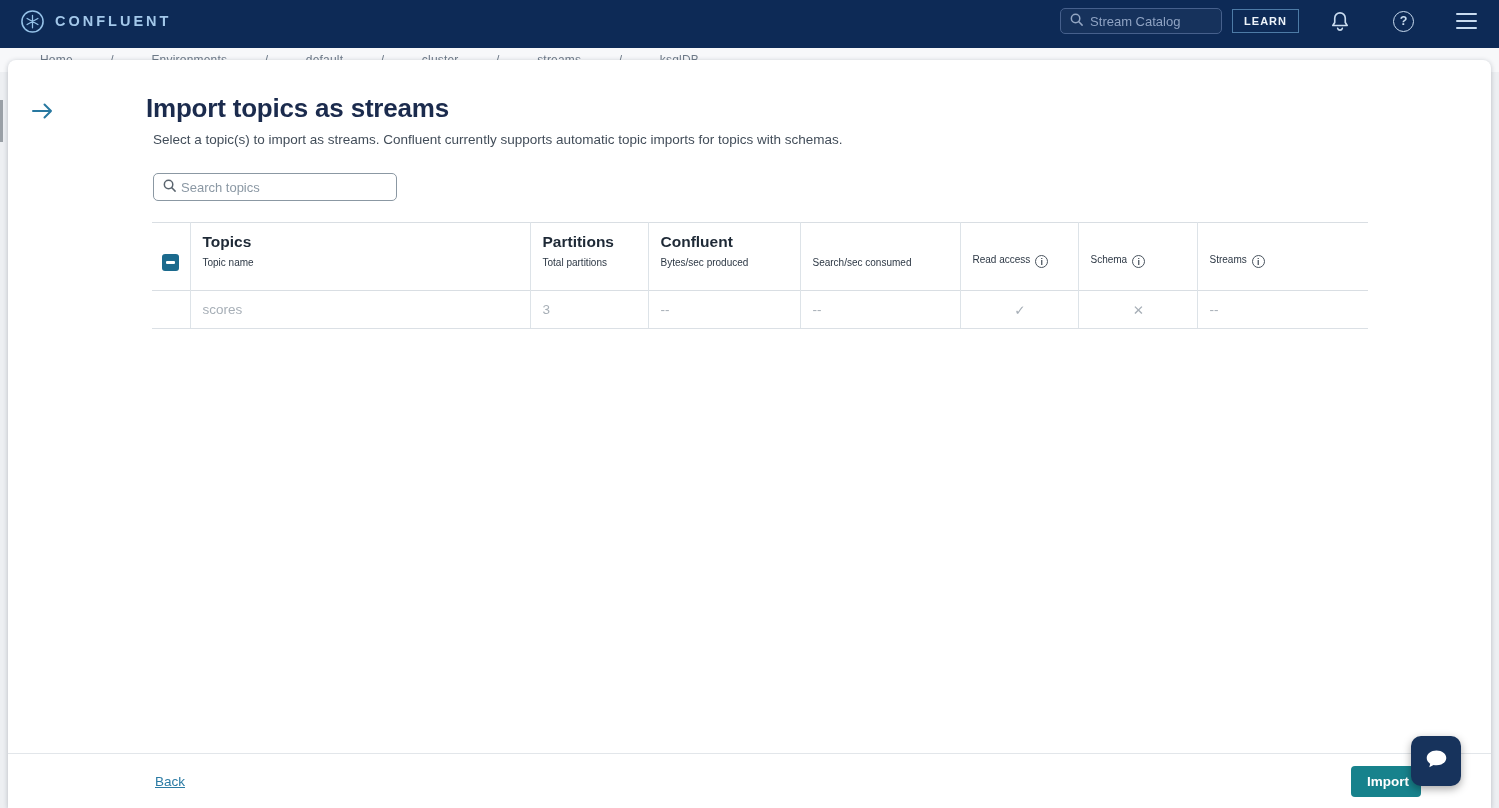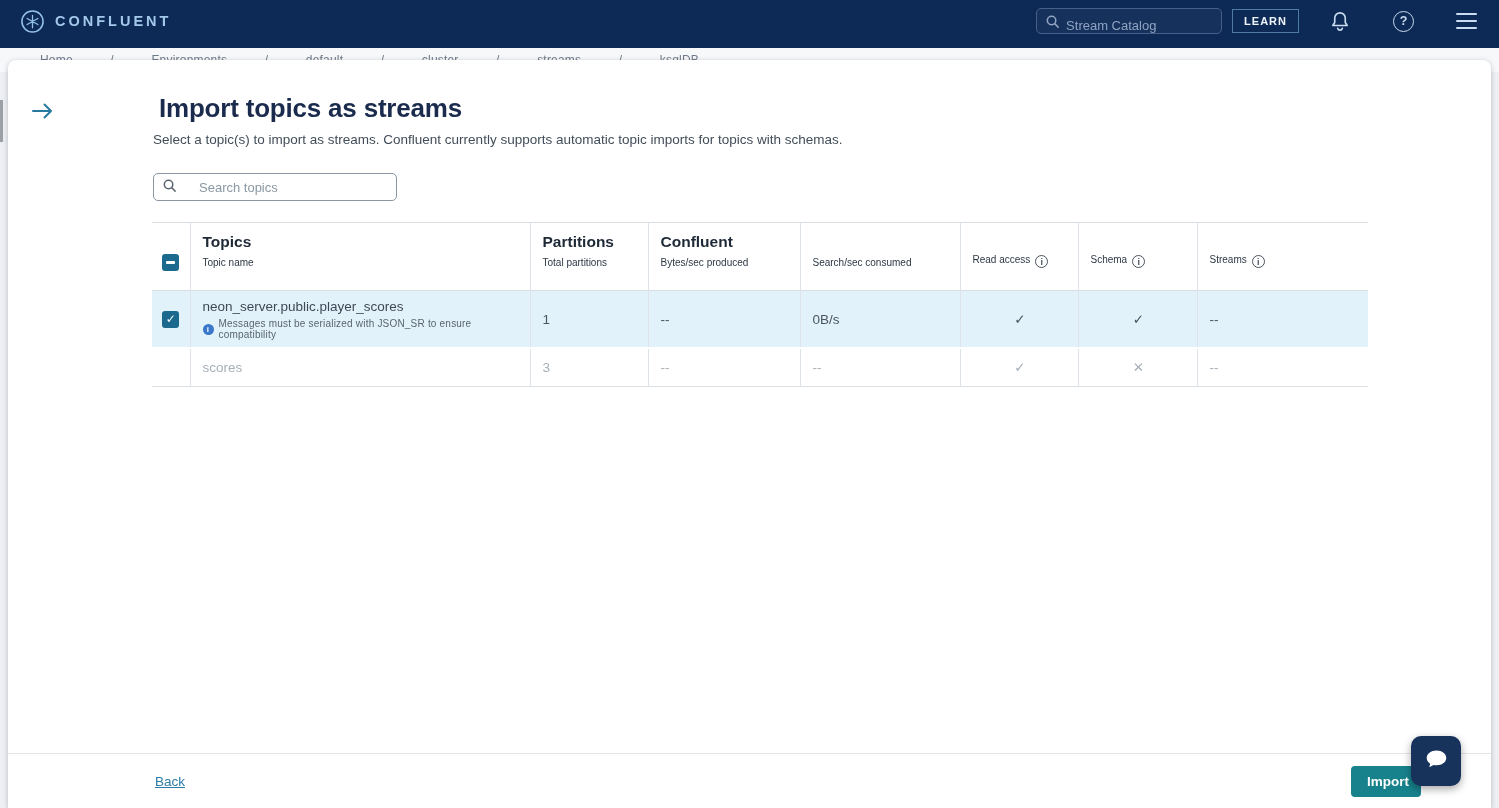--- a/index.html
+++ b/index.html
@@ -6,22 +6,22 @@
   html,body { width:1499px; height:808px; overflow:hidden;
     font-family:"Liberation Sans","DejaVu Sans",sans-serif; background:#edeff2; }
 
   
   .navbar { position:absolute; top:0; left:0; width:1499px; height:48px;
     background:#0d2a56; display:flex; align-items:center; padding:0 22px 6px 20px; z-index:30; }
   .brand { display:flex; align-items:center; gap:10px; }
   .brand-logo { display:flex; align-items:center; }
   .brand-name { color:#a3c8ea; font-size:14.5px; font-weight:600; letter-spacing:3px; }
   .nav-right { margin-left:auto; display:flex; align-items:center; }
-  .nav-search { width:186px; height:26px; border:1px solid #46608c; border-radius:5px;
-    background:rgba(255,255,255,0.04); display:flex; align-items:flex-end; padding:0 8px; margin-right:10px; }
+  .nav-search { width:162px; height:26px; border:1px solid #46608c; border-radius:5px;
+    background:rgba(255,255,255,0.04); display:flex; align-items:center; padding:0 8px; margin-right:10px; }
   .nav-search input { border:none; outline:none; background:transparent; color:#cfe0f2;
     font-size:13px; width:100%; margin-left:6px; font-family:inherit; }
   .nav-search input::placeholder { color:#8fa3c3; }
   .learn-btn { border:1px solid #4d7ba6; border-radius:0; color:#eef4fa; background:transparent;
     font-size:11px; font-weight:700; letter-spacing:1px; padding:5px 11px; margin-right:30px;
     font-family:inherit; cursor:pointer; }
   .nav-ico { margin-right:42px; display:flex; align-items:center; cursor:pointer; }
   .help-circle { width:21px; height:21px; border:1.7px solid #c9dcf0; border-radius:50%;
     color:#c9dcf0; font-size:12.5px; font-weight:700; display:flex; align-items:center; justify-content:center; }
   .burger { display:flex; flex-direction:column; gap:5px; margin-right:0; cursor:pointer; }
@@ -32,28 +32,28 @@
     background:#f7f8fa; z-index:5; overflow:hidden; }
   .crumb-strip span { display:inline-block; padding:5px 0 0 40px; font-size:12px; color:#6f7b89;
     white-space:nowrap; word-spacing:34px; letter-spacing:0.2px; }
   .side-sliver { position:absolute; top:100px; left:0; width:3px; height:42px; background:#9aa0a6; z-index:6; }
 
   
   .modal { position:absolute; top:60px; left:8px; width:1483px; height:748px; background:#fff;
     border-radius:8px 8px 0 0; box-shadow:0 1px 5px rgba(20,30,50,0.25); z-index:10; }
 
   .arrow-wrap { position:absolute; left:22px; top:40px; cursor:pointer; }
-  .page-title { position:absolute; left:151px; top:33px; font-size:26px; font-weight:700;
+  .page-title { position:absolute; left:138px; top:33px; font-size:26px; font-weight:700;
     color:#1b2b4d; letter-spacing:-0.2px; }
   .page-sub { position:absolute; left:145px; top:72px; font-size:13.5px; color:#424d59; }
 
   .topic-search { position:absolute; left:145px; top:113px; width:244px; height:28px;
     border:1px solid #8b98a3; border-radius:5px; display:flex; align-items:center; padding:0 8px; background:#fff; }
   .topic-search input { border:none; outline:none; font-size:13px; color:#701a75; width:100%;
-    margin-left:22px; font-family:inherit; }
+    margin-left:4px; font-family:inherit; }
   .topic-search input::placeholder { color:#8b98a4; }
 
   
   .tbl { position:absolute; left:144px; top:162px; width:1216px; border-collapse:collapse; table-layout:fixed; }
   .tbl th, .tbl td { border-right:1px solid #dde3e8; vertical-align:middle;margin-top:16px; }
   .tbl th:last-child, .tbl td:last-child { border-right:none; }
   .tbl thead tr { border-top:1px solid #d9dee3; border-bottom:1px solid #d9dee3; }
   .tbl thead th { height:68px; text-align:left; vertical-align:top; padding:10px 10px 11px 12px; }
   .hgroup { font-size:15.5px; font-weight:700; color:#1e2936; line-height:18px; }
   .hsub { font-size:10px; font-weight:400; color:#2d3845; position:absolute; bottom:11px; }
@@ -222,36 +222,20 @@
         <th>
             <div class="hcell">
               <div class="hsub">
           <span>Streams</span><i class="info-o"></i>
         </div>
             </div>
           </th>
       </tr>
     </thead>
     <tbody>
-      <tr class="row-hl">
-        <td style="text-align:center;padding:0"><span class="cb checked"></span></td>
-        <td class="topic-cell">
-          <div class="topic-name">neon_server.public.player_scores</div>
-          <div class="topic-note">
-            <i class="info-f"></i>
-            <span>Messages must be serialized with JSON_SR to ensure compatibility</span>
-          </div>
-        </td>
-        <td>1</td>
-        <td>--</td>
-        <td>0B/s</td>
-        <td class="cell-check">✓</td>
-        <td class="cell-check">✓</td>
-        <td>--</td>
-      </tr>
       <tr class="row-dis">
         <td></td>
         <td class="topic-cell">
           <div class="topic-name">scores</div>
 
         </td>
         <td>3</td>
         <td>--</td>
         <td>--</td>
         <td class="cell-check">✓</td>

